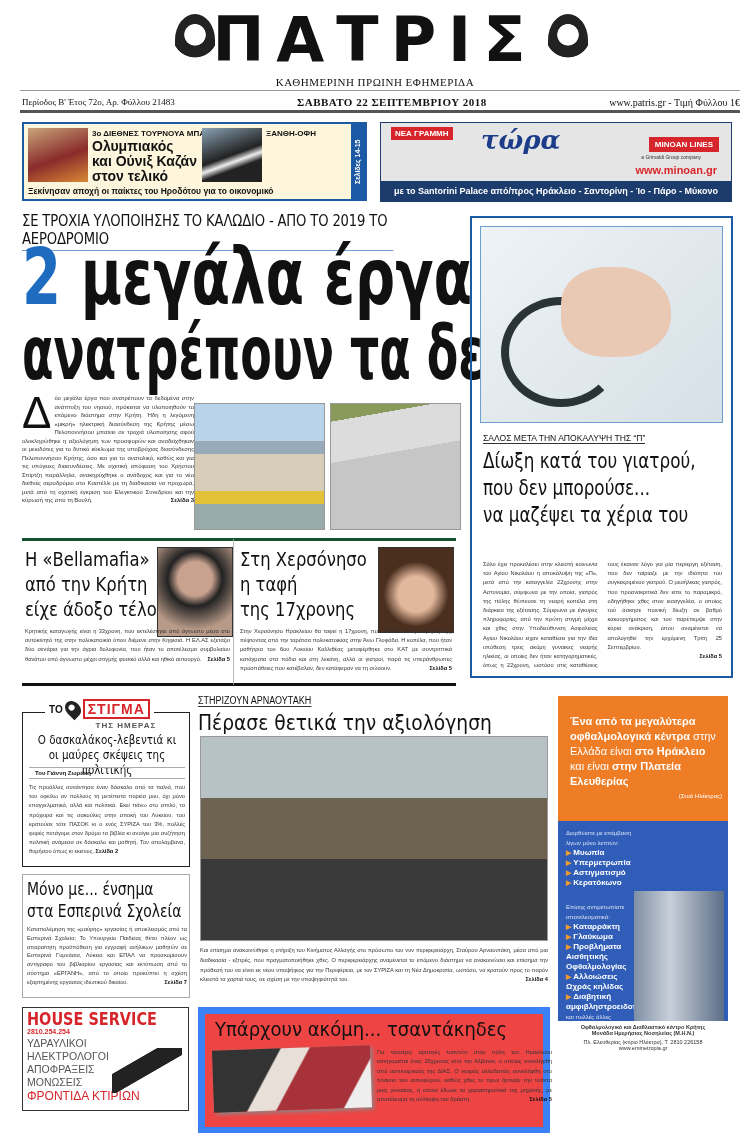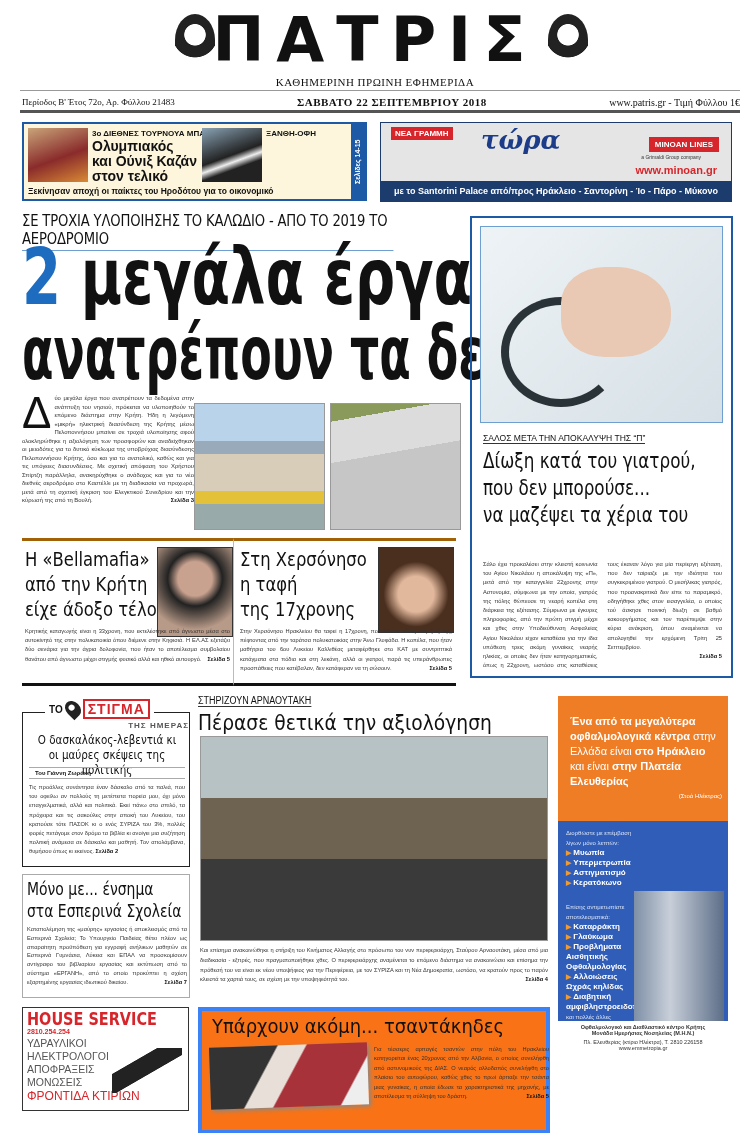--- a/index.html
+++ b/index.html
@@ -40,42 +40,42 @@
 .dropcap{float:left;font-size:44px;line-height:38px;font-weight:normal;margin-right:3px;color:#111}
 .page-ref{font-weight:bold;color:#111;float:right}
 .photo{background:#ccc;border:1px solid #999}
 
 .doctor{top:216px;left:470px;width:263px;height:462px;border:2px solid #1c5aa6}
 .doc-img{position:absolute;top:8px;left:8px;width:243px;height:197px;background:linear-gradient(135deg,#eef3f6,#d6e0e6);border:1px solid #6da0d0;overflow:hidden}
 .doc-kicker{position:absolute;top:214px;left:11px;font-size:9.5px;border-bottom:1px solid #333;transform:scaleX(.9);transform-origin:left}
 .doc-head{position:absolute;top:230px;left:11px;width:250px;font-family:"DejaVu Sans",sans-serif;font-size:20.5px;line-height:27px;transform:scaleX(.82);transform-origin:left;white-space:nowrap}
 .doc-body{position:absolute;top:342px;left:11px;width:239px;font-size:5.7px;line-height:9.2px;color:#333;column-count:2;column-gap:10px;text-align:justify}
 
-.blackbox{border-top:3px solid #a16207;border-bottom:3px solid #111}
+.blackbox{border-top:3px solid #14532d;border-bottom:3px solid #111}
 .st-head{font-family:"DejaVu Sans",sans-serif;font-size:20px;line-height:25px;transform:scaleX(.82);transform-origin:left;white-space:nowrap}
 .st-body{font-size:5.7px;line-height:9.2px;color:#333;text-align:justify}
 
 .stigma{top:712px;left:22px;width:168px;height:155px;border:1.5px solid #222}
 .stg-label{position:absolute;top:-14px;left:22px;background:#fff;padding:0 4px;display:flex;align-items:center;gap:3px}
 .stg-to{font-size:10px;font-weight:bold}
 .pin{width:14px;height:18px;background:#222;border-radius:50% 50% 50% 0;transform:rotate(-45deg);position:relative}
 .pin:after{content:"";position:absolute;left:4px;top:4px;width:6px;height:6px;background:#fff;border-radius:50%}
 .stg-word{border:2px solid #d7262b;color:#d7262b;font-weight:bold;font-size:14px;padding:0 3px;letter-spacing:1px}
 
 .emm{top:696px;left:558px;width:170px;height:400px;background:#2f5db8;overflow:hidden}
 .emm-top{position:absolute;top:0;left:0;width:100%;height:125px;background:#ee7d26;color:#fff;padding:18px 6px 0 12px;font-size:11px;line-height:15px}
 .emm-list{position:absolute;left:8px;color:#fff;font-size:8px;line-height:10px}
 .emm-list .hd{font-size:6px;color:#dbe4f5}
 .emm-list .it{font-weight:bold}
 .emm-list .it:before{content:"▶ ";color:#f39a2c;font-size:7px}
 .emm-bldg{position:absolute;right:4px;top:195px;width:90px;height:130px;background:linear-gradient(90deg,#7e8fa6,#c8cfd9 40%,#5c6e88);}
 .emm-foot{position:absolute;left:0;bottom:0;width:100%;height:75px;background:#fff;text-align:center;color:#333}
 
 .evaluation{top:690px;left:198px;width:352px}
-.tsant{top:1007px;left:198px;width:352px;height:127px;border:4px solid #3b82f6;background:#f97316}
+.tsant{top:1007px;left:198px;width:352px;height:127px;border:7px solid #3b82f6;background:#ef4444}
 .house{top:1007px;left:22px;width:167px;height:104px;border:1px solid #333;background:#fff;padding:2px 4px}
 </style>
 </head>
 <body>
 
 <div class="abs portrait" style="left:175px"></div>
 <div class="abs mast-title">ΠΑΤΡΙΣ</div>
 <div class="abs portrait" style="left:548px"></div>
 <div class="abs subtitle">ΚΑΘΗΜΕΡΙΝΗ ΠΡΩΙΝΗ ΕΦΗΜΕΡΙΔΑ</div>
 <div class="abs rule1"></div>
@@ -161,21 +161,21 @@
     <b style="float:right;color:#111">Σελίδα 5</b>
   </div>
 </div>
 
 <div class="abs stigma">
   <div class="stg-label">
     <span class="stg-to">ΤΟ</span>
     <span class="pin"></span>
     <span class="stg-word">ΣΤΙΓΜΑ</span>
   </div>
-  <div style="position:absolute;top:8px;left:0;width:100%;text-align:right;font-size:8px;font-weight:bold;color:#555;letter-spacing:1px;padding-left:40px">ΤΗΣ ΗΜΕΡΑΣ</div>
+  <div style="position:absolute;top:8px;left:0;width:100%;text-align:center;font-size:8px;font-weight:bold;color:#555;letter-spacing:1px;padding-left:40px">ΤΗΣ ΗΜΕΡΑΣ</div>
   <div style="position:absolute;top:20px;left:6px;width:156px;text-align:center;font-size:11.5px;line-height:15px;font-family:'DejaVu Sans',sans-serif;transform:scaleX(.9)">Ο δασκαλάκος-λεβεντιά κι οι μαύρες σκέψεις της πολιτικής</div>
   <div style="position:absolute;top:54px;left:6px;width:156px;border-top:1px solid #aaa;border-bottom:1px solid #aaa;font-size:6px;font-weight:bold;padding:2px 6px">Του Γιάννη Ζωράκη</div>
   <div class="st-body" style="position:absolute;top:70px;left:6px;width:156px">
     <span>Τις προάλλες συνάντησα έναν δάσκαλο από τα παλιά, που του οφείλω αν πολλούς τη μετέπειτα πορεία μου, όχι μόνο επαγγελματικά, αλλά και πολιτικά. Εκεί πάνω στο σπιλό, τα πρόχειρα και τις σακούλες στην αποκή του Λυκείου, του κρατούσε τότε ΠΑΣΟΚ κι ο ενός ΣΥΡΙΖΑ του 3%, πολλές φορές πετάγομε στον δρόμο τα βιβλία κι ανοίγει μια συζήτηση πολιτική ανάμεσα σε δάσκαλο και μαθητή. Τον απολάμβανα, θυμήσου όπως κι εκείνος.</span>
     <b style="color:#111">Σελίδα 2</b>
   </div>
 </div>
 
 <div class="abs" style="top:874px;left:22px;width:168px;height:124px;border:1px solid #aaa">
   <div class="st-head" style="position:absolute;top:3px;left:4px;font-size:17px;line-height:22px">

